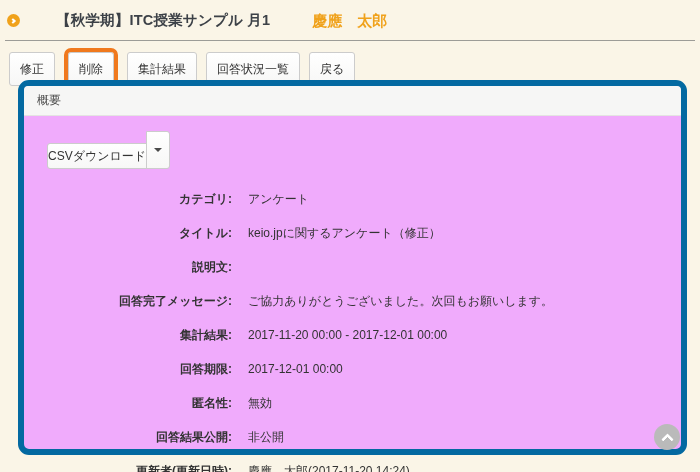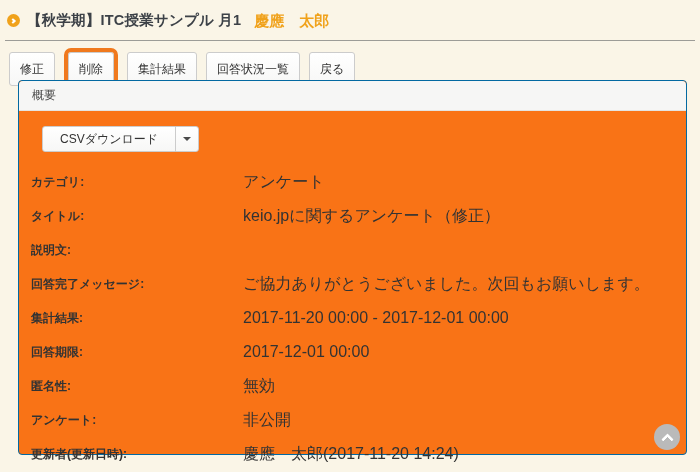--- a/index.html
+++ b/index.html
@@ -2,60 +2,60 @@
 <html><head>
 <meta charset="utf-8">
 <style>
   * { margin:0; padding:0; box-sizing:border-box; }
   html,body { width:700px; height:472px; }
   body { font-family:"Liberation Sans","DejaVu Sans",sans-serif; }
 
   .page { position:relative; width:700px; height:472px; background:#faf5e7; overflow:hidden; }
 
   
-  .page-header { display:flex; align-items:center; padding:10px 8px 0 7px; }
+  .page-header { display:flex; align-items:center; padding:10px 8px 0 7px;gap:29px; }
   .bullet-icon { width:13px; height:13px; border-radius:50%; background:#f0a21b;
                  display:inline-flex; align-items:center; justify-content:center; margin-right:7px; flex:none; }
   .bullet-icon .chev-right { width:4px; height:4px; border-top:2px solid #fff; border-right:2px solid #fff;
                  transform:rotate(45deg); margin-left:-2px; }
   .page-title { font-size:14.5px; font-weight:bold; color:#3c4147; letter-spacing:0.2px; }
   .user-name  { font-size:15px; font-weight:bold; color:#f0a21b; margin-left:13px; padding-top:2px; }
 
   .header-divider { border:none; border-top:1px solid #9c9c97; margin:9px 5px 0 5px; }
 
   
   .toolbar { display:flex; align-items:center; gap:9px; margin:13px 0 0 9px; height:30px; }
   .btn { background:linear-gradient(#ffffff,#f7f7f6); border:1px solid #cccccc; border-radius:3px;
          font-size:12px; color:#333; padding:10px 10px; font-family:inherit; cursor:pointer; line-height:1; }
   .btn.highlighted { outline:4px solid #f0791d; outline-offset:0; margin:8px 4px; }
 
   
-  .panel { position:absolute; left:18px; top:80px; right:13px; bottom:17px; background:#f97316;
-           border:1px solid #0369a1; border-radius:4px; }
+  .panel { position:absolute; left:18px; top:80px; right:13px; bottom:17px; background:#f0abfc;
+           border:6px solid #0369a1; border-radius:11px; }
   .panel-header { background:#f6f6f5; border-bottom:1px solid #e4e4e2; border-radius:4px 4px 0 0;
                   padding:6px 13px; font-size:12px; color:#4a4a4a; }
   .panel-body { padding:14px 12px 0 12px; }
 
   
   .csv-group { display:inline-flex; margin:1px 0 13px 11px; }
   .csv-main  { background:linear-gradient(#ffffff,#f7f7f6); border:1px solid #cccccc;
-               border-radius:3px 0 0 3px; padding:6px 17px; font-size:12px; color:#333;
-               font-family:inherit; cursor:pointer; line-height:1; }
+               border-radius:3px 0 0 3px; padding:6px 0; font-size:12px; color:#333;
+               font-family:inherit; cursor:pointer; line-height:1;margin-top:12px; }
   .csv-caret-btn { background:linear-gradient(#ffffff,#f7f7f6); border:1px solid #cccccc; margin-left:-1px;
                border-radius:0 3px 3px 0; width:24px; display:flex; align-items:center; justify-content:center;
                cursor:pointer; }
   .caret-down { width:0; height:0; border-left:4px solid transparent; border-right:4px solid transparent;
                border-top:4px solid #4a4a4a; }
 
   
   .fields { padding-top:9px; }
   .field { display:flex; margin-bottom:18px; }
-  .field-label { width:212px; flex:none; font-weight:bold; font-size:12px; color:#333;
+  .field-label { width:212px; flex:none; text-align:right; font-weight:bold; font-size:12px; color:#333;
                  padding-right:16px; line-height:16px; }
-  .field-value { font-size:16px; color:#333; white-space:pre-line; line-height:16px; }
+  .field-value { font-size:12px; color:#333; white-space:pre-line; line-height:16px; }
 
   
   .scroll-top { position:absolute; right:20px; bottom:22px; width:26px; height:26px; border-radius:50%;
                 background:#bababa; border:none; cursor:pointer; display:flex; align-items:center;
                 justify-content:center; }
   .chev-up { width:9px; height:9px; border-top:3px solid #fff; border-right:3px solid #fff;
              transform:rotate(-45deg); margin-top:4px; border-radius:1px; }
 </style>
 </head>
 <body>
@@ -113,21 +113,21 @@
         </div>
         <div class="field">
           <span class="field-label">回答期限:</span>
           <span class="field-value">2017-12-01 00:00</span>
         </div>
         <div class="field">
           <span class="field-label">匿名性:</span>
           <span class="field-value">無効</span>
         </div>
         <div class="field">
-          <span class="field-label">アンケート:</span>
+          <span class="field-label">回答結果公開:</span>
           <span class="field-value">非公開</span>
         </div>
         <div class="field">
           <span class="field-label">更新者(更新日時):</span>
           <span class="field-value">慶應　太郎(2017-11-20 14:24)</span>
         </div>
       </div>
 
     </div>
   </div>

